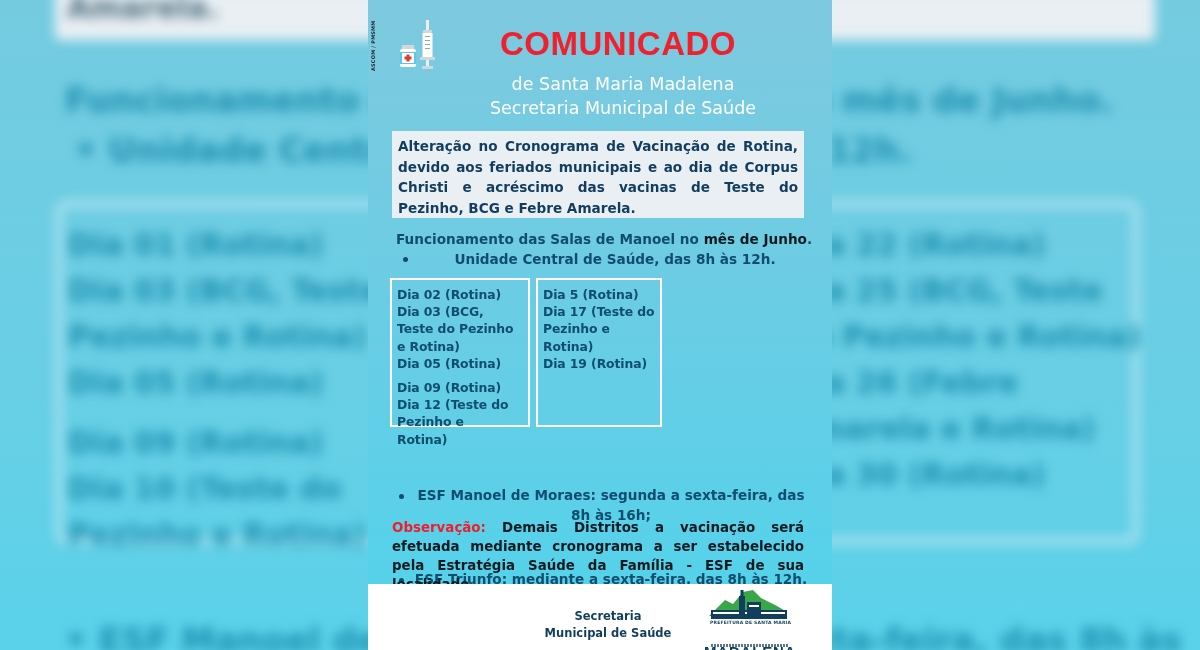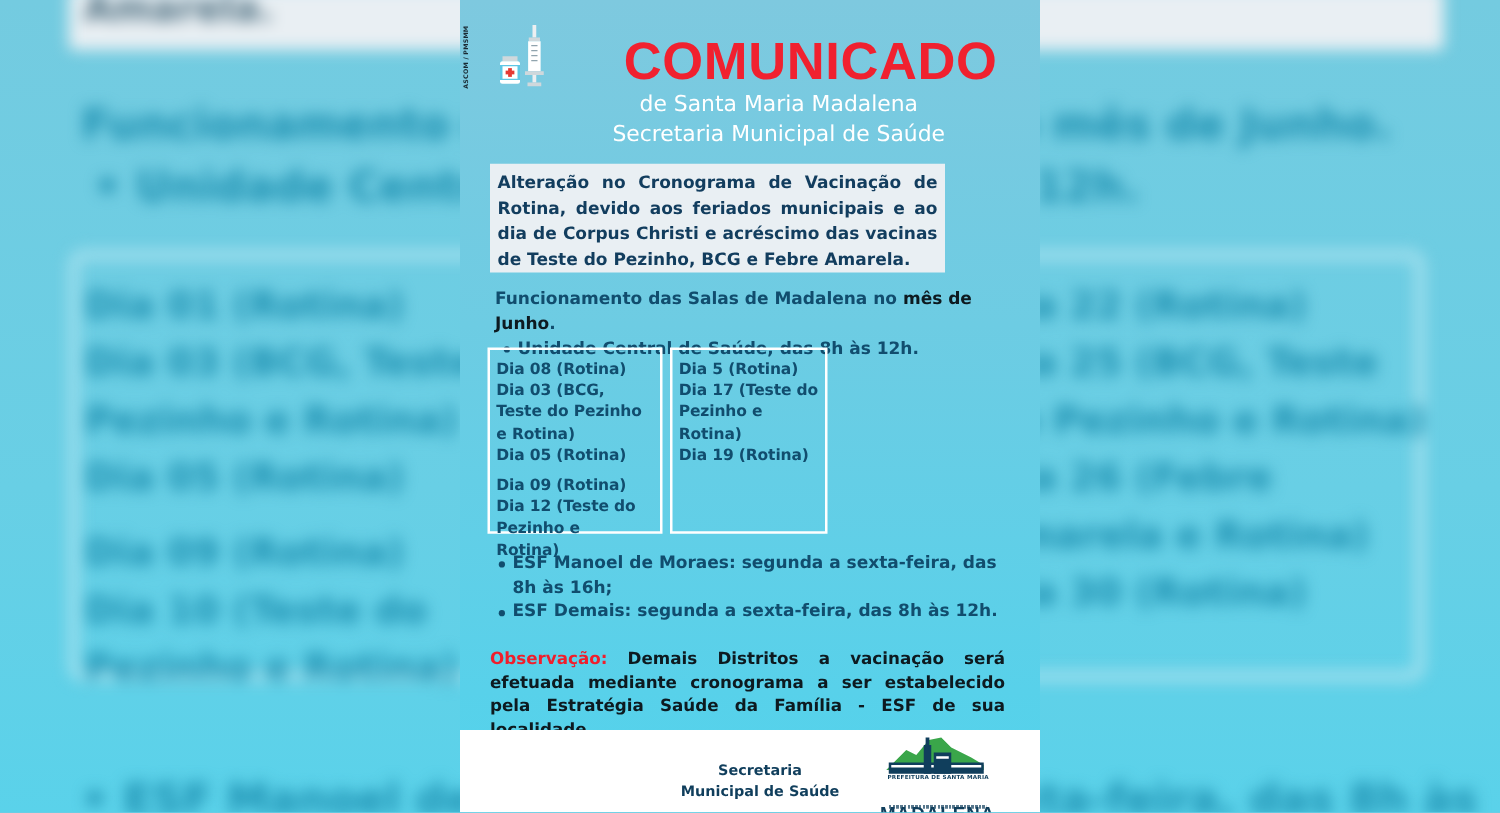--- a/index.html
+++ b/index.html
@@ -47,63 +47,63 @@
     overflow: hidden;
   }
   .credit {
     position: absolute; left: 2px; top: 16px; width: 10px; height: 55px;
     font-size: 5px; font-weight: bold; color: #1a2a33;
     writing-mode: vertical-rl; transform: rotate(180deg);
     letter-spacing: 0.2px; white-space: nowrap;
   }
   .icon-vaccine { position: absolute; left: 30px; top: 18px; width: 40px; height: 52px; }
   .title {
-    position: absolute; left: 70px; top: 25px; width: 360px; text-align: right;
-    font-family: "Liberation Sans", sans-serif; font-weight: bold; font-size: 42px;
+    position: absolute; left: 70px; top: 25px; width: 360px; text-align: center;
+    font-family: "Liberation Sans", sans-serif; font-weight: bold; font-size: 33px;
     color: #f0212f; letter-spacing: 0.5px;
   }
   .subtitle {
     position: absolute; left: 70px; top: 72px; width: 370px; text-align: center;
     color: #ffffff; font-size: 17.5px; line-height: 24px;
     font-family: "DejaVu Sans", sans-serif;
   }
   .alert-box {
-    position: absolute; left: 24px; top: 131px; width: 364px; height: 87px;
+    position: absolute; left: 24px; top: 131px; width: 412px; height: 87px;
     background: #e9eff3; padding: 5px 6px;
     color: #123d5e; font-weight: bold; font-size: 13.6px; line-height: 20.5px;
     text-align: justify;
   }
   .alert-box p { text-align-last: left; }
   .funcionamento {
     position: absolute; left: 28px; top: 229px; width: 420px;
     color: #114d6e; font-weight: bold; font-size: 13.6px; line-height: 20px;
   }
   .funcionamento .em { color: #0d1a20; text-align: right; }
-  .bullet-list { list-style: none; }
+  .bullet-list { list-style: none; text-align: center; }
   .bullet-list li { position: relative; padding-left: 18px; }
   .bullet-list li::before {
     content: ""; position: absolute; left: 7px; top: 8px; width: 5px; height: 5px;
     border-radius: 50%; background: #114d6e;
   }
   .schedule {
     position: absolute; top: 278px; height: 149px;
     border: 2px solid #ffffff;
     color: #114d6e; font-weight: bold; font-size: 12.4px; line-height: 17.2px;
     padding: 6px 5px;
     letter-spacing: -0.1px;
   }
   .schedule .gap { height: 7px; }
   .col1 { left: 22px; width: 140px; }
   .col2 { left: 168px; width: 126px; }
   .col3 { left: 299px; width: 137px; }
   .esf {
     position: absolute; left: 24px; top: 441px; width: 420px;
     color: #114d6e; font-weight: bold; font-size: 13.6px; line-height: 19.5px;
   }
-  .esf li { padding-left: 18px; }
+  .esf li { padding-left: 18px; margin-top: 45px; }
   .obs {
     position: absolute; left: 24px; top: 518px; width: 412px;
     color: #0d1a20; font-weight: bold; font-size: 13.4px; line-height: 19px;
     text-align: justify;
   }
   .obs p { text-align-last: left; }
   .obs .label { color: #f01e2c; }
   .footer {
     position: absolute; left: 0; top: 584px; width: 464px; height: 66px;
     background: #ffffff;
@@ -190,43 +190,43 @@
   <div class="subtitle">
     <div>de Santa Maria Madalena</div>
     <div>Secretaria Municipal de Saúde</div>
   </div>
 
   <div class="alert-box">
     <p>Alteração no Cronograma de Vacinação de Rotina, devido aos feriados municipais e ao dia de Corpus Christi e acréscimo das vacinas de Teste do Pezinho, BCG e Febre Amarela.</p>
   </div>
 
   <div class="funcionamento">
-    <div><span>Funcionamento das Salas de Madalena no </span><span class="em">mês de Junho</span><span>.</span></div>
+    <div><span>Funcionamento das Salas de Manoel no </span><span class="em">mês de Junho</span><span>.</span></div>
     <ul class="bullet-list">
       <li>Unidade Central de Saúde, das 8h às 12h.</li>
     </ul>
   </div>
 
   <div class="schedule col1">
-    <div>Dia 08 (Rotina)</div>
+    <div>Dia 02 (Rotina)</div>
     <div>Dia 03 (BCG, Teste do Pezinho e Rotina)</div>
     <div>Dia 05 (Rotina)</div>
     <div class="gap"></div>
     <div>Dia 09 (Rotina)</div>
     <div style="width:115px">Dia 12 (Teste do Pezinho e Rotina)</div>
   </div>
   <div class="schedule col2">
     <div>Dia 5 (Rotina)</div>
     <div style="width:112px">Dia 17 (Teste do Pezinho e Rotina)</div>
     <div>Dia 19 (Rotina)</div>
   </div>
 
   <ul class="esf bullet-list">
     <li>ESF Manoel de Moraes: segunda a sexta-feira, das 8h às 16h;</li>
-    <li>ESF Demais: segunda a sexta-feira, das 8h às 12h.</li>
+    <li>ESF Triunfo: mediante a sexta-feira, das 8h às 12h.</li>
   </ul>
 
   <div class="obs">
     <p><span class="label">Observação:</span><span> Demais Distritos a vacinação será efetuada mediante cronograma a ser estabelecido pela Estratégia Saúde da Família - ESF de sua localidade.</span></p>
   </div>
 
   <div class="footer">
     <div class="footer-text">
       <div>Secretaria</div>
       <div>Municipal de Saúde</div>

